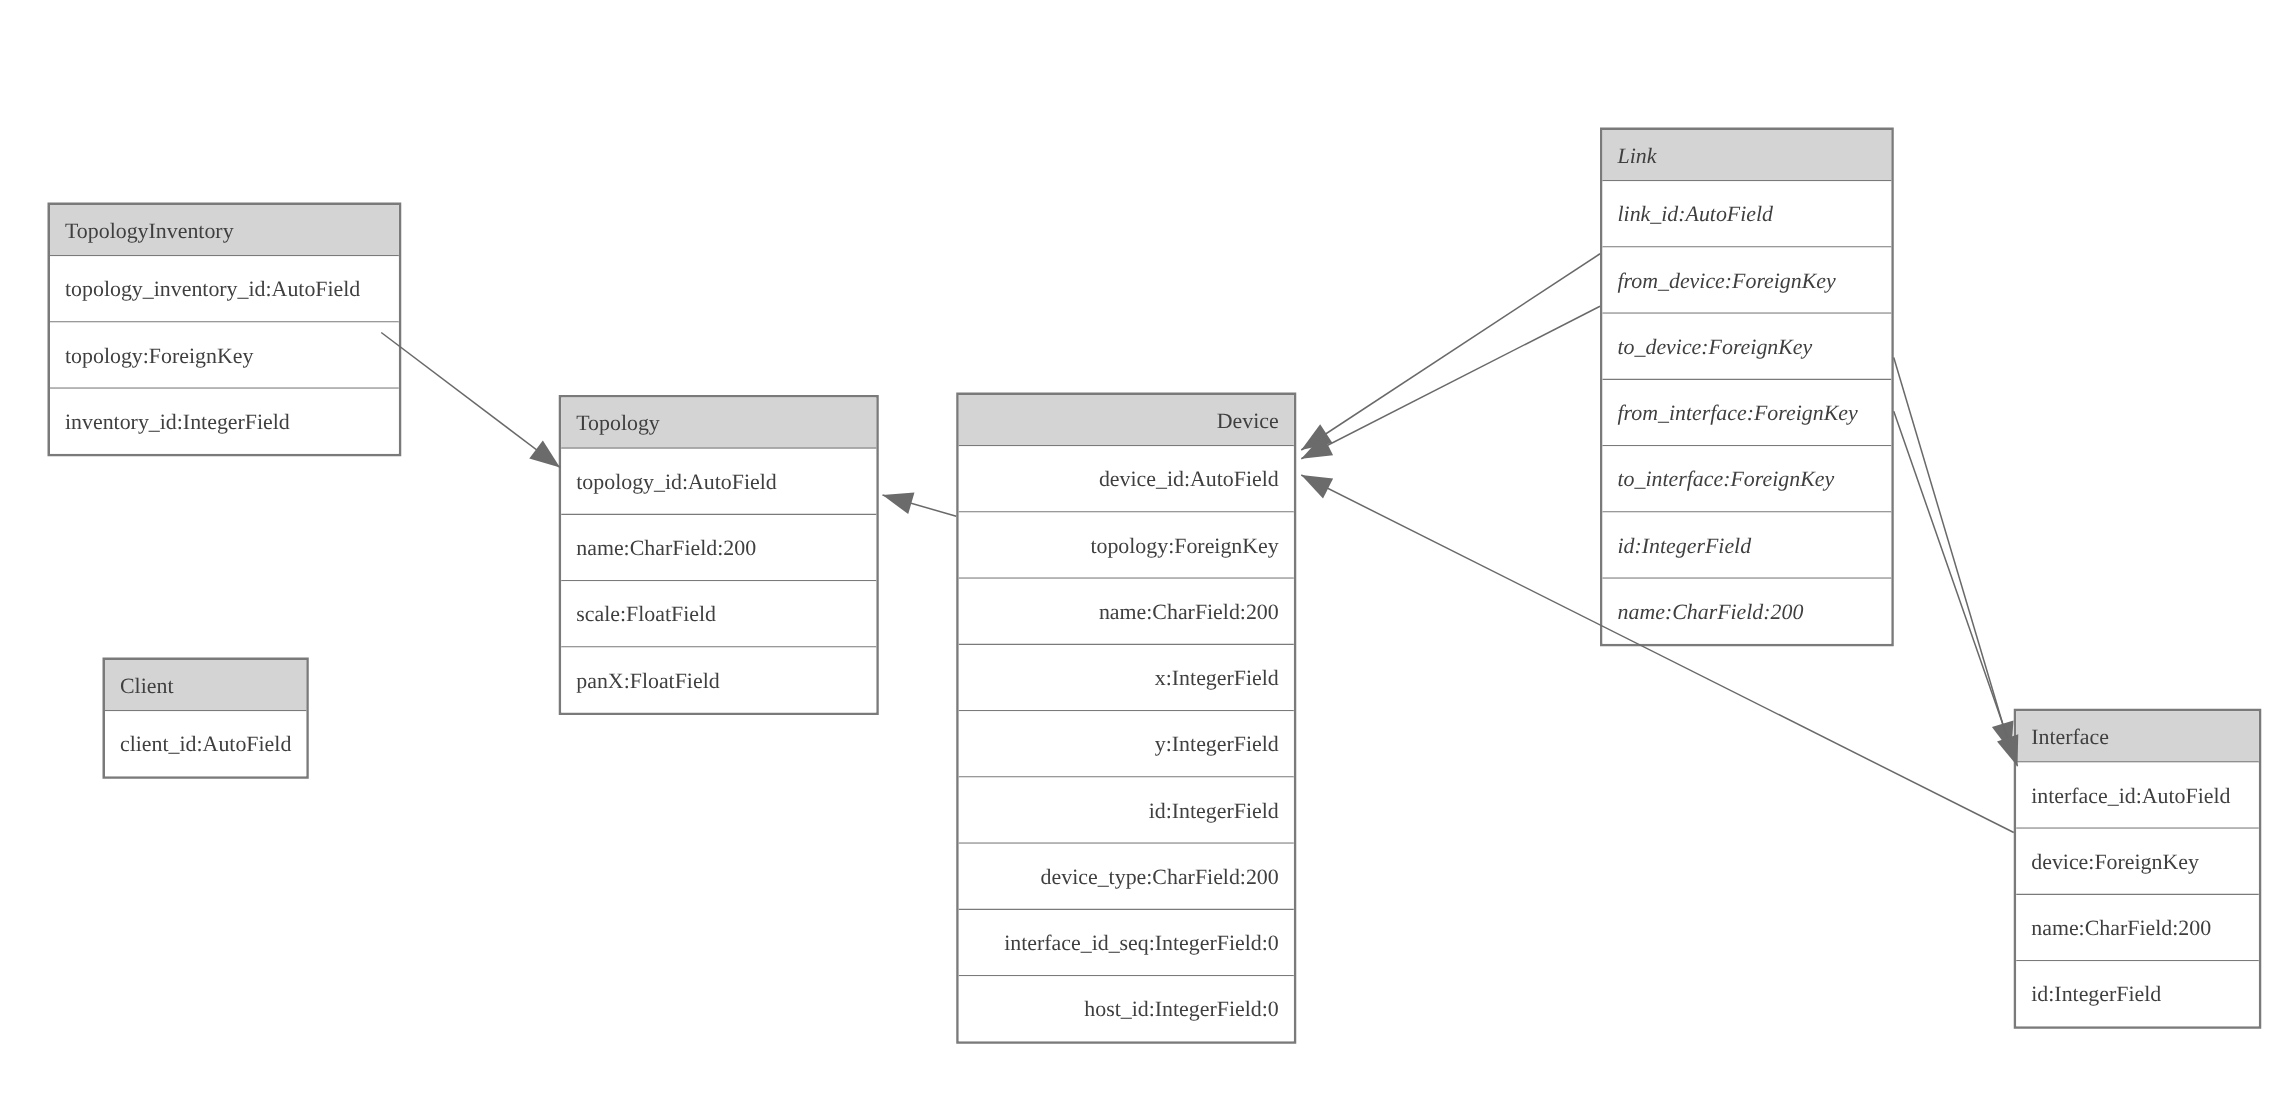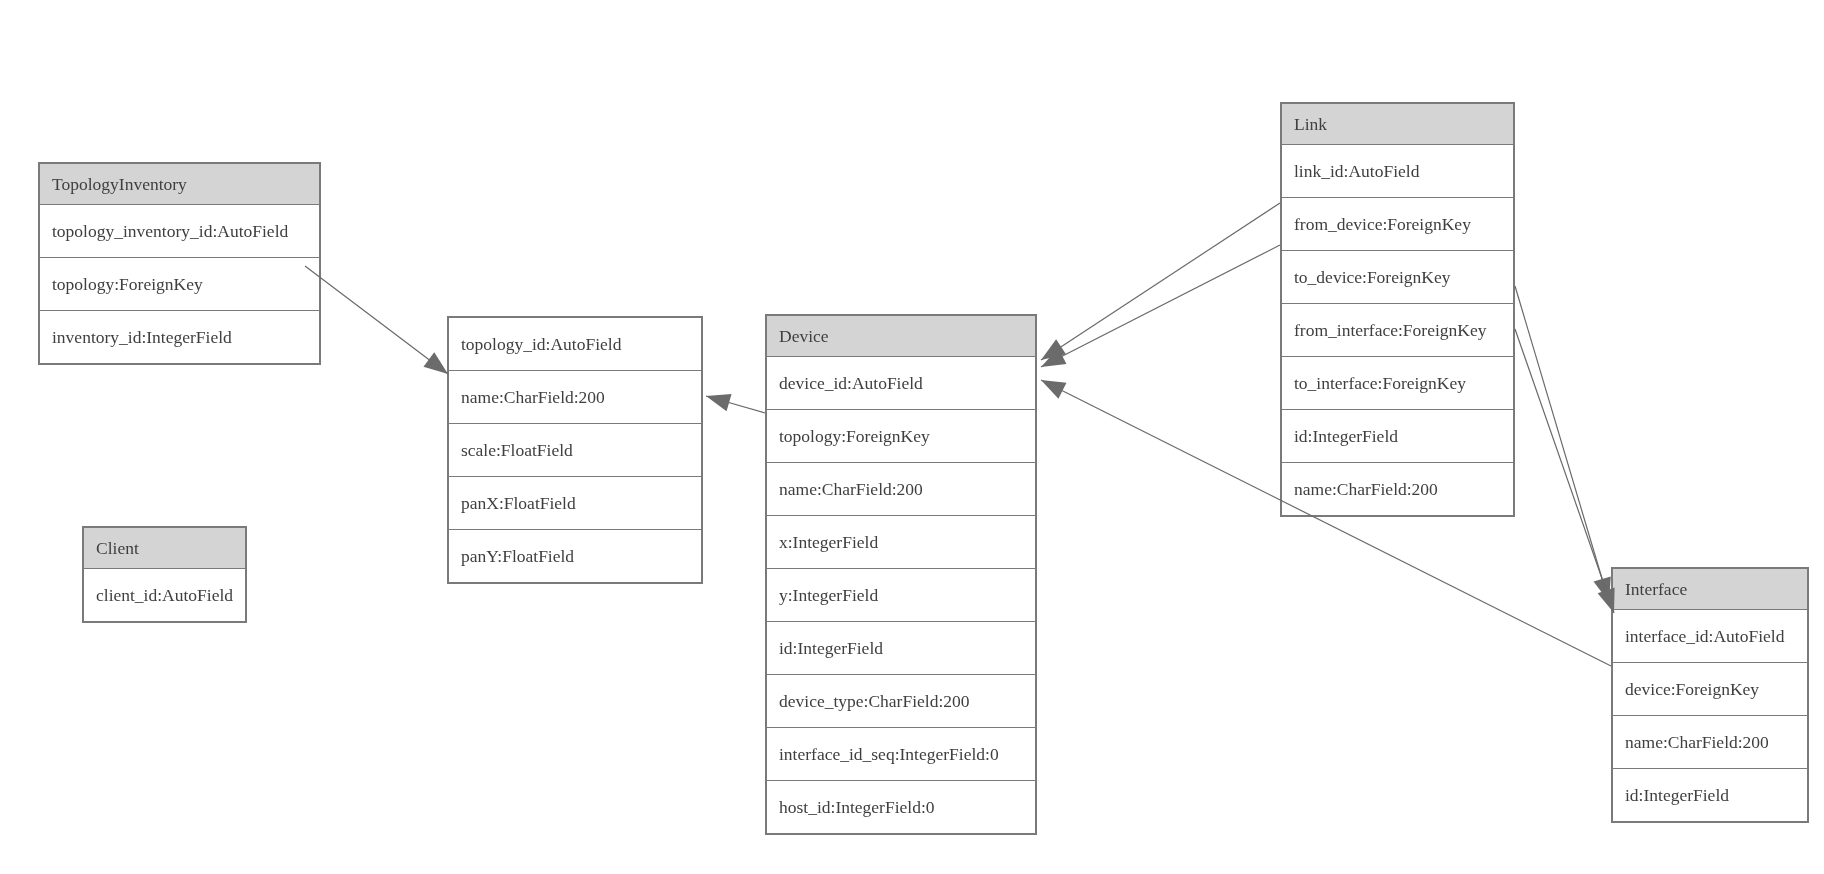--- a/index.html
+++ b/index.html
@@ -70,46 +70,46 @@
   </svg>
 
   <div class="entity" style="left:22px; top:162px; width:283px;margin-left:16px;">
     <div class="ehead">TopologyInventory</div>
     <div class="erow">topology_inventory_id:AutoField</div>
     <div class="erow">topology:ForeignKey</div>
     <div class="erow">inventory_id:IntegerField</div>
   </div>
 
   <div class="entity" style="left:447px; top:316px; width:256px;">
+    <div class="ehead">Topology</div>
     <div class="erow">topology_id:AutoField</div>
     <div class="erow">name:CharField:200</div>
     <div class="erow">scale:FloatField</div>
     <div class="erow">panX:FloatField</div>
-    <div class="erow">panY:FloatField</div>
   </div>
 
   <div class="entity" style="left:82px; top:526px; width:165px;">
     <div class="ehead">Client</div>
     <div class="erow">client_id:AutoField</div>
   </div>
 
-  <div class="entity" style="left:765px; top:314px; width:272px;">
+  <div class="entity" style="left:765px; top:314px; width:272px;text-align:right;">
     <div class="ehead">Device</div>
     <div class="erow">device_id:AutoField</div>
     <div class="erow">topology:ForeignKey</div>
     <div class="erow">name:CharField:200</div>
     <div class="erow">x:IntegerField</div>
     <div class="erow">y:IntegerField</div>
     <div class="erow">id:IntegerField</div>
     <div class="erow">device_type:CharField:200</div>
     <div class="erow">interface_id_seq:IntegerField:0</div>
     <div class="erow">host_id:IntegerField:0</div>
   </div>
 
-  <div class="entity" style="left:1280px; top:102px; width:235px;">
+  <div class="entity" style="left:1280px; top:102px; width:235px;font-style:italic;">
     <div class="ehead">Link</div>
     <div class="erow">link_id:AutoField</div>
     <div class="erow">from_device:ForeignKey</div>
     <div class="erow">to_device:ForeignKey</div>
     <div class="erow">from_interface:ForeignKey</div>
     <div class="erow">to_interface:ForeignKey</div>
     <div class="erow">id:IntegerField</div>
     <div class="erow">name:CharField:200</div>
   </div>
 

